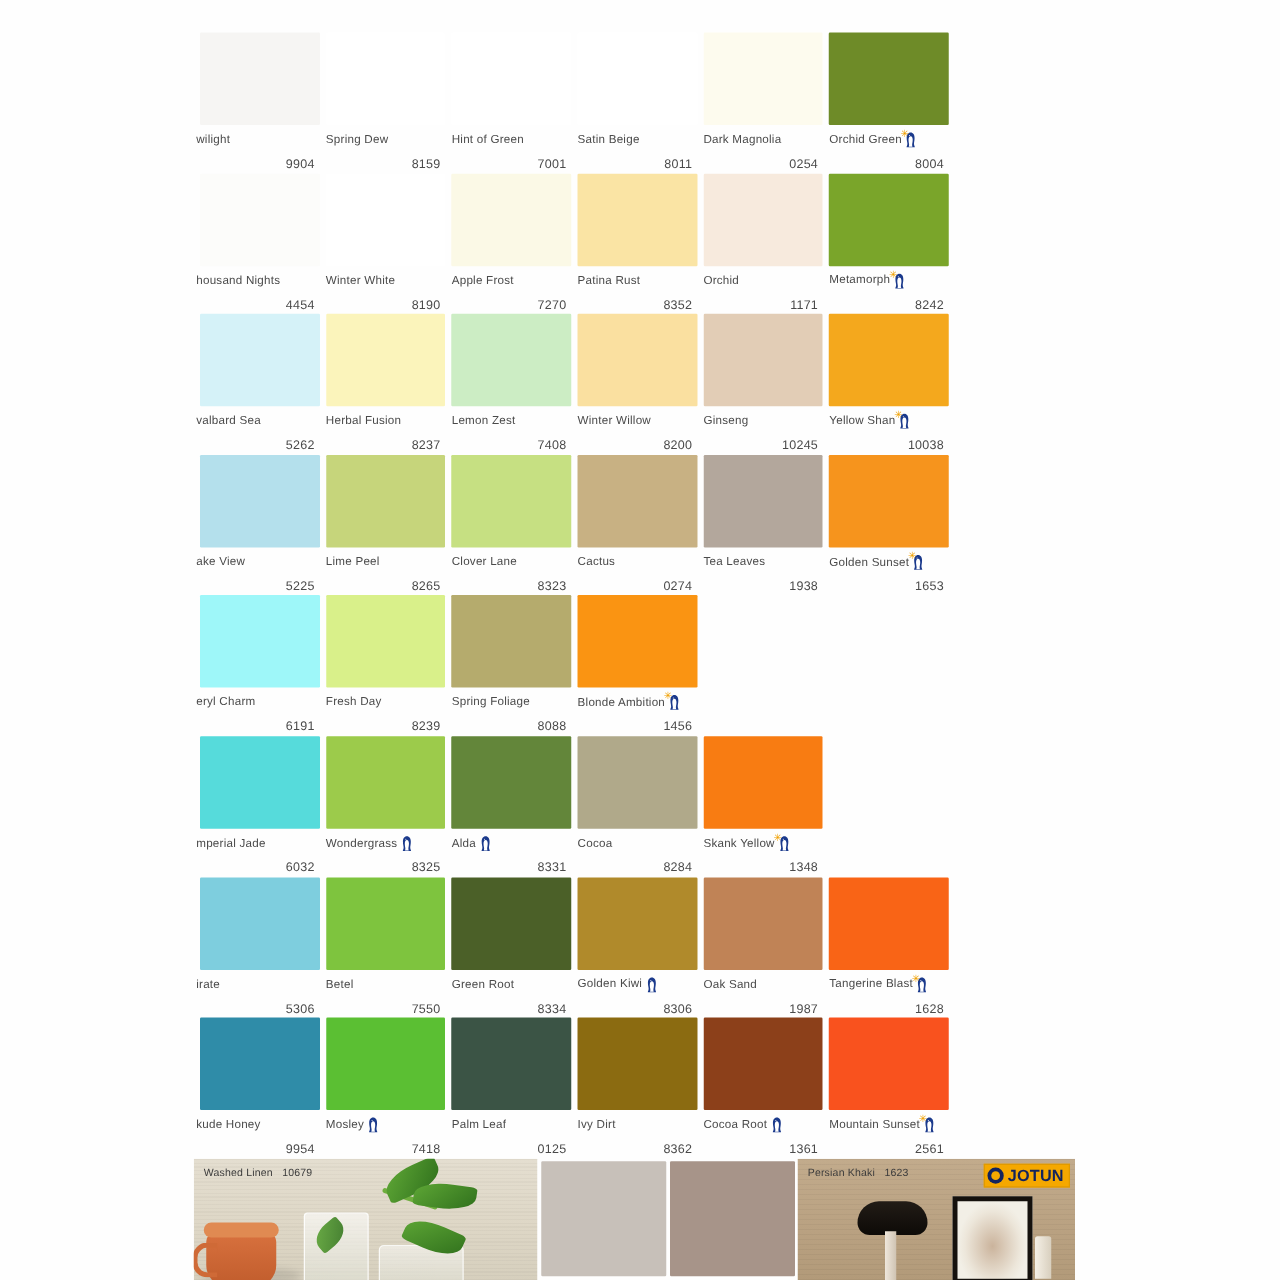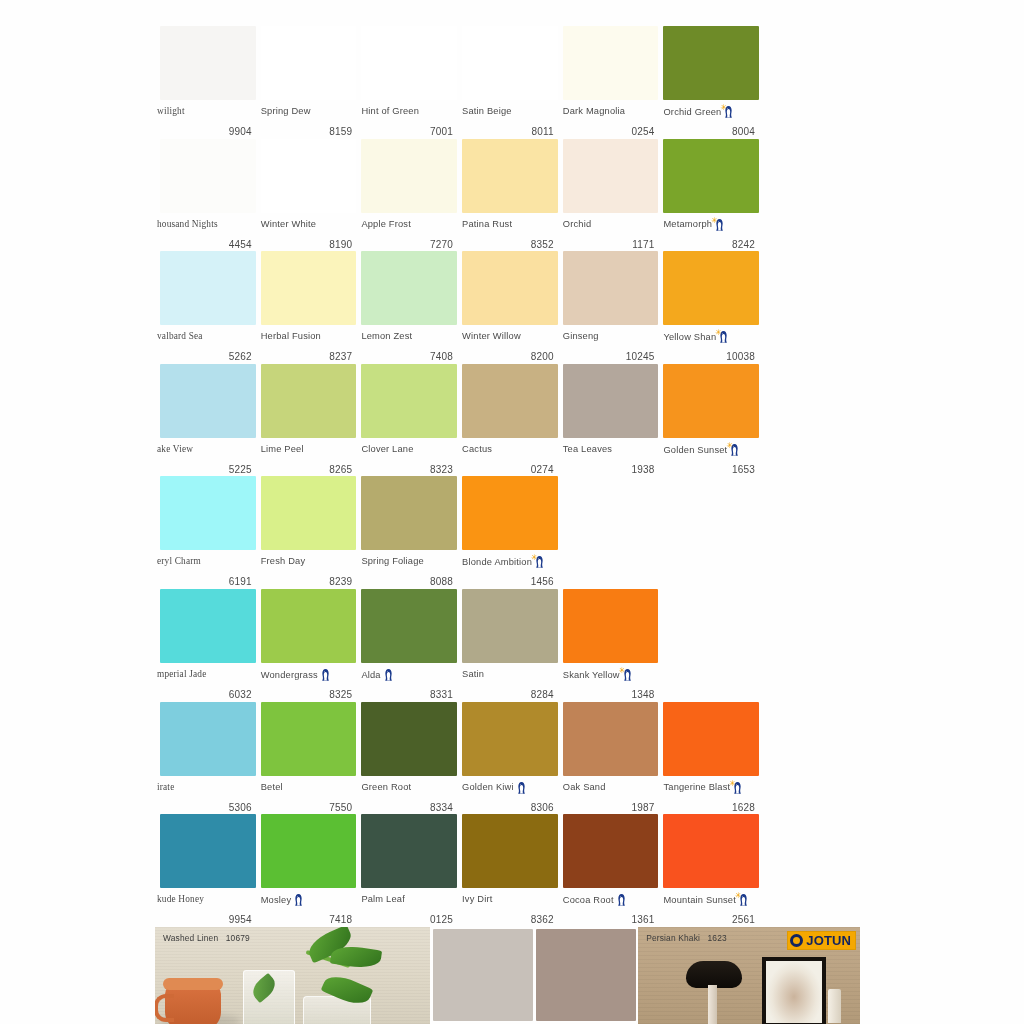--- a/index.html
+++ b/index.html
@@ -93,21 +93,21 @@
   .star{
     position:absolute;
     left:-3px;
     top:-2px;
     color:#f0a000;
     font-size:8px;
     line-height:1;
     font-family:"DejaVu Sans", sans-serif;
   }
   
-  .row .cell:first-child .meta .nm-wrap{left:2px;font-family:Liberation Serif, serif;}
+  .row .cell:first-child .meta .nm-wrap{left:2px;}
 
   
   #bottom{
     position:absolute;
     left:155px;
     top:927px;
     width:705px;
     height:97px;
     display:flex;
     gap:0px;
@@ -591,21 +591,21 @@
                 </svg>
               </span>
             </div>
             <span class="cd">8331</span>
           </div>
         </div>
         <div class="cell">
           <div class="chip" style="background: rgb(176, 169, 138);"></div>
           <div class="meta">
             <div class="nm-wrap">
-              <span class="nm">Satin</span>
+              <span class="nm">Cocoa</span>
             </div>
             <span class="cd">8284</span>
           </div>
         </div>
         <div class="cell">
           <div class="chip" style="background: rgb(248, 124, 18);"></div>
           <div class="meta">
             <div class="nm-wrap">
               <span class="nm">Skank Yellow</span>
               <span class="peng">

